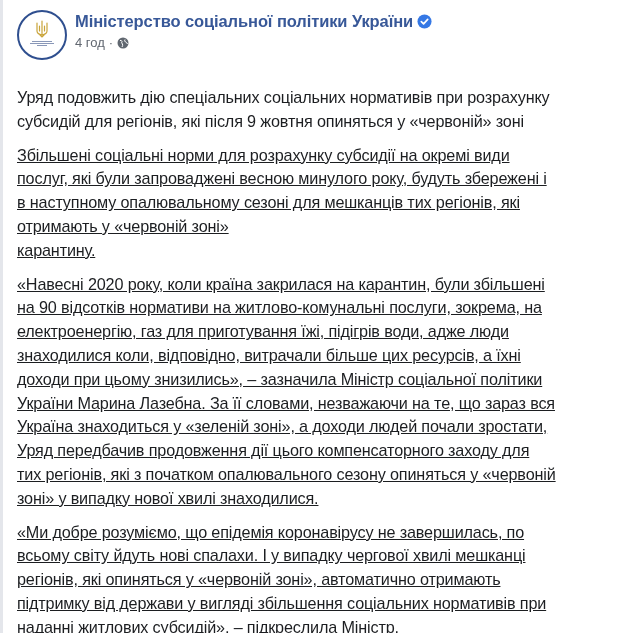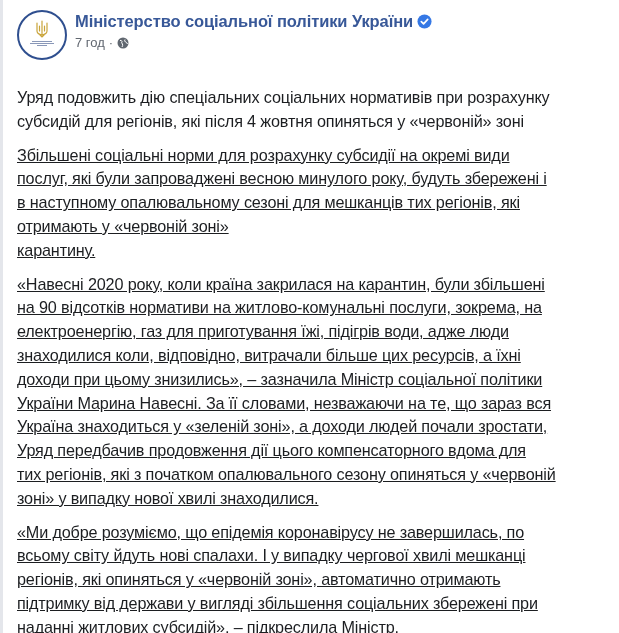--- a/index.html
+++ b/index.html
@@ -109,57 +109,57 @@
       <div class="page-name-row">
         <span class="page-name">Міністерство соціальної політики України</span>
         <span class="verified">
           <svg viewBox="0 0 16 16" width="15" height="15">
             <circle cx="8" cy="8" r="7.5" fill="#3578e5"></circle>
             <path d="M4.6 8.2 L7 10.5 L11.4 5.8" fill="none" stroke="#ffffff" stroke-width="1.8" stroke-linecap="round" stroke-linejoin="round"></path>
           </svg>
         </span>
       </div>
       <div class="sub-row">
-        <span>7 год</span>
+        <span>4 год</span>
         <span class="dot">·</span>
         <span class="globe">
           <svg viewBox="0 0 12 12" width="12" height="12">
             <circle cx="6" cy="6" r="5.5" fill="#606770"></circle>
             <path d="M3 3.5 Q4.5 3 5 4.5 Q4 6 5.5 7 Q6 8.5 5 10 M8 2.5 Q7 4 8.5 5 Q10 5.5 10.5 7" fill="none" stroke="#ffffff" stroke-width="1"></path>
           </svg>
         </span>
       </div>
     </div>
   </div>
 
   <div class="body">
     <div class="para">
       <span class="line">Уряд подовжить дію спеціальних соціальних нормативів при розрахунку</span>
-      <span class="line">субсидій для регіонів, які після 4 жовтня опиняться у «червоній» зоні</span>
+      <span class="line">субсидій для регіонів, які після 9 жовтня опиняться у «червоній» зоні</span>
     </div>
     <div class="para">
       <span class="line">Збільшені соціальні норми для розрахунку субсидії на окремі види</span>
       <span class="line">послуг, які були запроваджені весною минулого року, будуть збережені і</span>
       <span class="line">в наступному опалювальному сезоні для мешканців тих регіонів, які</span>
       <span class="line">отримають у «червоній зоні»</span>
       <span class="line">карантину.</span>
     </div>
     <div class="para">
       <span class="line">«Навесні 2020 року, коли країна закрилася на карантин, були збільшені</span>
       <span class="line">на 90 відсотків нормативи на житлово-комунальні послуги, зокрема, на</span>
       <span class="line">електроенергію, газ для приготування їжі, підігрів води, адже люди</span>
       <span class="line">знаходилися коли, відповідно, витрачали більше цих ресурсів, а їхні</span>
       <span class="line">доходи при цьому знизились», – зазначила Міністр соціальної політики</span>
-      <span class="line">України Марина Навесні. За її словами, незважаючи на те, що зараз вся</span>
+      <span class="line">України Марина Лазебна. За її словами, незважаючи на те, що зараз вся</span>
       <span class="line">Україна знаходиться у «зеленій зоні», а доходи людей почали зростати,</span>
-      <span class="line">Уряд передбачив продовження дії цього компенсаторного вдома для</span>
+      <span class="line">Уряд передбачив продовження дії цього компенсаторного заходу для</span>
       <span class="line">тих регіонів, які з початком опалювального сезону опиняться у «червоній</span>
       <span class="line">зоні» у випадку нової хвилі знаходилися.</span>
     </div>
     <div class="para">
       <span class="line">«Ми добре розуміємо, що епідемія коронавірусу не завершилась, по</span>
       <span class="line">всьому світу йдуть нові спалахи. І у випадку чергової хвилі мешканці</span>
       <span class="line">регіонів, які опиняться у «червоній зоні», автоматично отримають</span>
-      <span class="line">підтримку від держави у вигляді збільшення соціальних збережені при</span>
+      <span class="line">підтримку від держави у вигляді збільшення соціальних нормативів при</span>
       <span class="line">наданні житлових субсидій», – підкреслила Міністр.</span>
     </div>
   </div>
 </div>
 
 </body></html>

